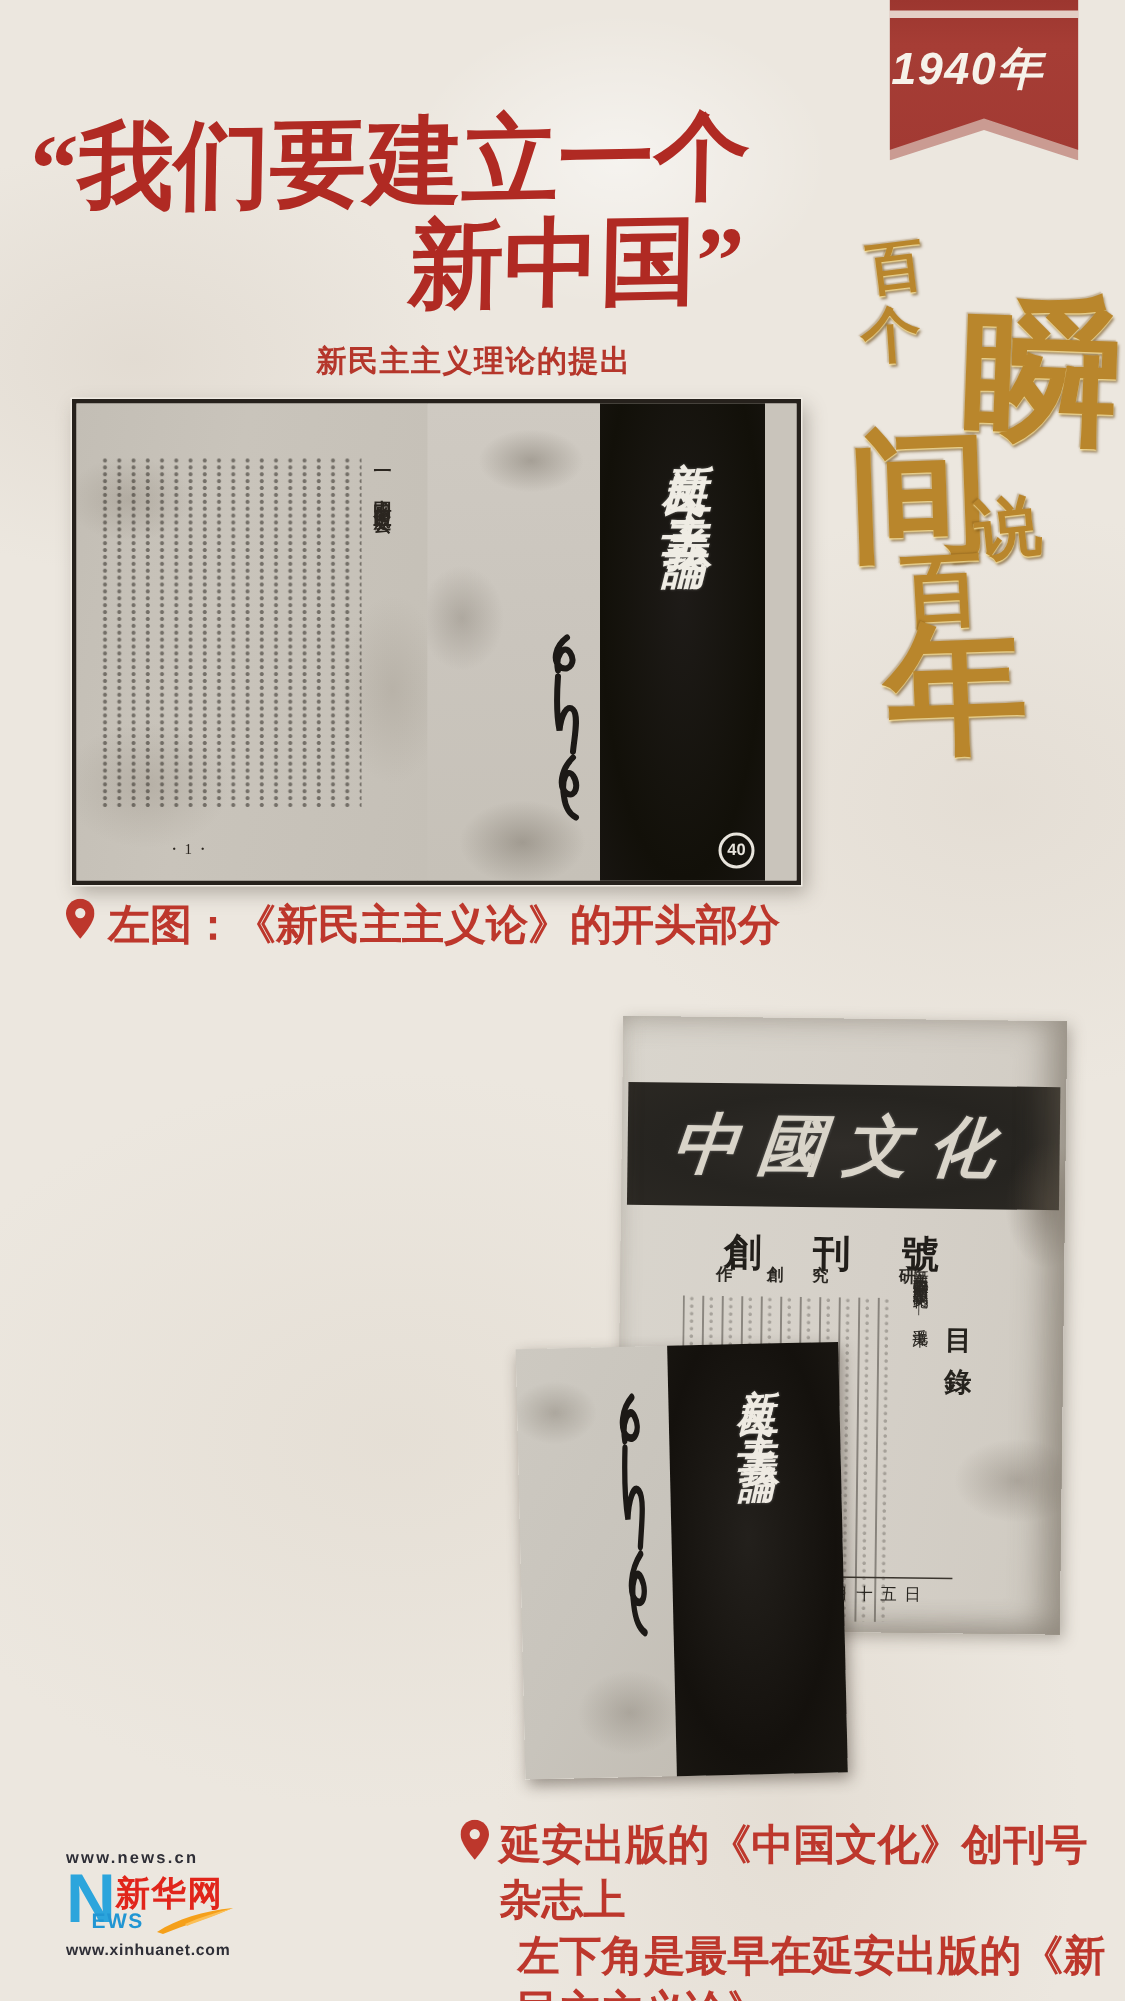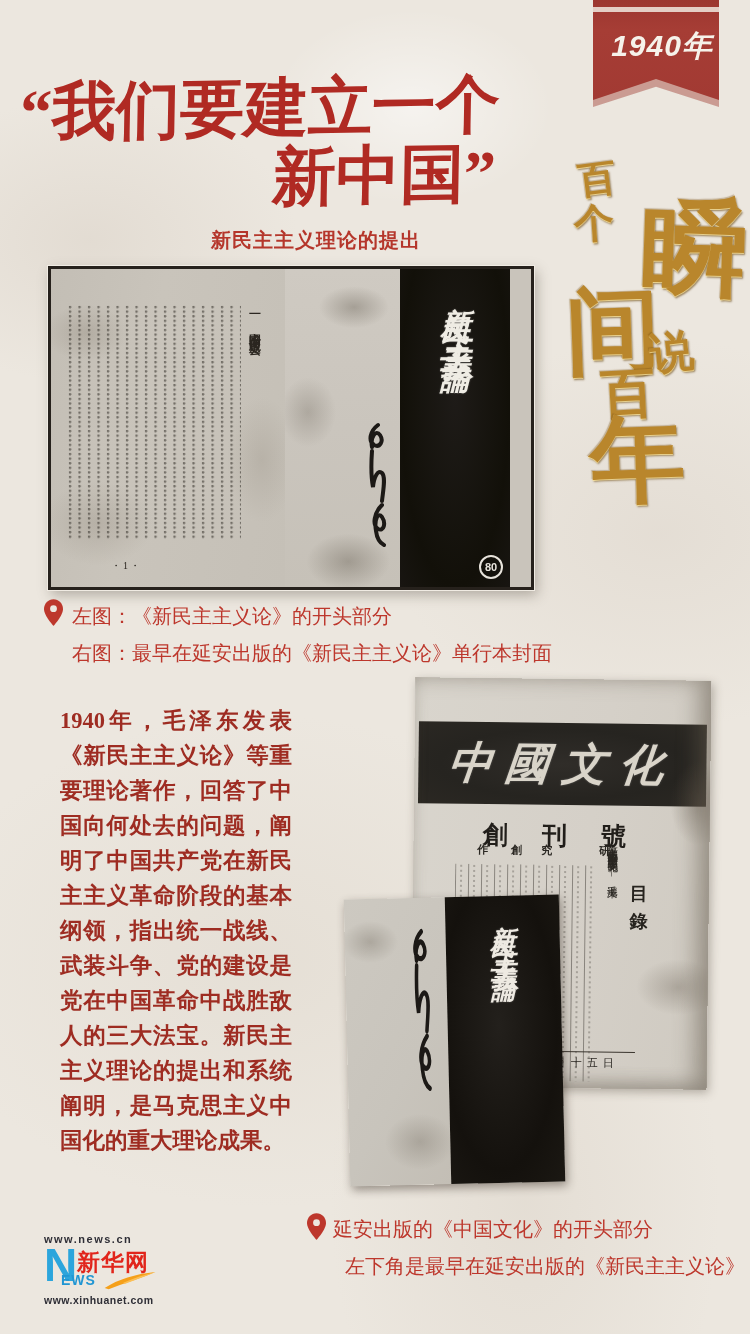--- a/index.html
+++ b/index.html
@@ -15,21 +15,21 @@
       radial-gradient(ellipse 200px 140px at 55% 8%, rgba(255,255,255,.5), transparent 70%);
   }
   
   .ribbon-light{position:absolute;left:593px;top:0;width:126px;height:107px;
     background:rgba(167,79,70,.50);
     clip-path:polygon(0 0,100% 0,100% 100%,50% 81%,0 100%);}
   .ribbon-solid{position:absolute;left:593px;top:0;width:126px;height:100px;
     background:linear-gradient(180deg,#9c362f 0%,#a63d35 30%,#a23a33 100%);
     clip-path:polygon(0 0,100% 0,100% 100%,50% 79%,0 100%);}
   .ribbon-fold{position:absolute;left:593px;top:7px;width:126px;height:5px;background:rgba(240,233,223,.85);z-index:3;}
-  .ribbon-text{position:absolute;left:589px;top:26px;width:146px;text-align:center;z-index:4;
+  .ribbon-text{position:absolute;left:572px;top:26px;width:146px;text-align:center;z-index:4;
     color:#f6f2ea;font-size:30px;font-weight:bold;font-style:italic;letter-spacing:1px;
     font-family:"Liberation Sans",sans-serif;}
   
   .title-l1{position:absolute;left:20px;top:76px;width:580px;
     font-family:"Liberation Serif",serif;font-weight:bold;font-size:64px;line-height:1;
     color:#b02a23;transform:rotate(-1deg) skewX(-2deg);white-space:nowrap;}
   .title-l2{position:absolute;left:272px;top:144px;
     font-family:"Liberation Serif",serif;font-weight:bold;font-size:64px;line-height:1;
     color:#b02a23;transform:rotate(-1deg) skewX(-2deg);white-space:nowrap;}
   .subtitle{position:absolute;left:211px;top:227px;font-size:20px;font-weight:bold;
@@ -75,21 +75,21 @@
     background:radial-gradient(ellipse at 50% 40%, #1e1b18 0%, #121009 70%, #181511 100%);}
   .p1-cover-title{position:absolute;left:50%;transform:translateX(-50%);top:14px;
     writing-mode:vertical-rl;font-family:"Liberation Serif",serif;font-style:italic;font-weight:bold;
     font-size:30px;letter-spacing:11px;color:#efece4;text-shadow:0 0 2px rgba(255,255,255,.3);}
   .p1-badge{position:absolute;right:7px;bottom:8px;width:20px;height:20px;border-radius:50%;
     border:2px solid #e8e4dc;color:#e8e4dc;font-size:11px;font-weight:bold;
     display:flex;align-items:center;justify-content:center;}
   .p1-rmargin{width:21px;height:100%;background:#c9c4bb;}
   
   .pin{position:absolute;}
-  .cap{position:absolute;font-weight:normal;color:#bd372c;font-size:20px;line-height:37px;}
+  .cap{position:absolute;font-weight:bold;color:#bd372c;font-size:28px;line-height:37px;}
   .cap1{left:72px;top:598px;}
   .cap2{left:333px;top:1211px;}
   .cap .indent{margin-left:12px;}
   
   .body-text{position:absolute;left:60px;top:703px;width:232px;
     font-family:"Liberation Serif",serif;font-weight:bold;font-size:22.5px;line-height:35px;
     color:#9e2c22;text-align:justify;text-justify:inter-ideograph;}
   
   .magazine{position:absolute;left:413px;top:679px;width:296px;height:409px;
     background:linear-gradient(100deg,#d9d5cd 0%,#d5d0c8 55%,#cfcac1 100%);
@@ -181,35 +181,33 @@
       <div class="p1-heading vtext">一　中國向何處去</div>
       <div class="p1-pagenum">・1・</div>
     </div>
     <div class="p1-mid">
       <svg class="p1-sig" width="34" height="130" viewBox="0 0 34 130">
         <path d="M20 6 C12 12 10 22 16 26 C22 29 26 22 22 16 C18 10 12 18 14 28 M14 32 C13 46 13 58 15 68 C16 58 20 50 24 54 C28 58 25 72 24 82 M24 86 C16 94 14 106 20 110 C26 113 28 104 24 98 C20 93 16 100 18 112 C19 120 22 124 26 126" fill="none" stroke="#1c1916" stroke-width="4" stroke-linecap="round"></path>
       </svg>
     </div>
     <div class="p1-cover">
       <div class="p1-cover-title">新民主主義論</div>
-      <div class="p1-badge">80</div>
+      <div class="p1-badge">40</div>
     </div>
     <div class="p1-rmargin"></div>
   </figure>
 
   <svg class="pin" style="left:44px;top:599px" width="19" height="27" viewBox="0 0 20 28">
     <path d="M10 0C4.5 0 0 4.6 0 10.2 0 17.4 10 28 10 28s10-10.6 10-17.8C20 4.6 15.5 0 10 0z" fill="#bd372c"></path>
     <circle cx="10" cy="10" r="3.6" fill="#ece7df"></circle>
   </svg>
   <div class="cap cap1">
     <div>左图：《新民主主义论》的开头部分</div>
-    <div>右图：最早在延安出版的《新民主主义论》单行本封面</div>
-  </div>
-
-  <p class="body-text" style="margin:0">1940年，毛泽东发表《新民主主义论》等重要理论著作，回答了中国向何处去的问题，阐明了中国共产党在新民主主义革命阶段的基本纲领，指出统一战线、武装斗争、党的建设是党在中国革命中战胜敌人的三大法宝。新民主主义理论的提出和系统阐明，是马克思主义中国化的重大理论成果。</p>
+  </div>
+
 
   <div class="magazine">
     <div class="mag-band">
       <span class="mag-masthead">中國文化</span>
     </div>
     <div class="mag-issue">創 刊 號</div>
     <div class="mag-h mag-h-left">作 創</div>
     <div class="mag-h mag-h-right">究 研</div>
     <div class="mag-stripes"></div>
     <div class="mag-entry vtext">新民主主義的政治與新民主主義的文化——毛澤東</div>
@@ -226,21 +224,21 @@
     <div class="bk-right">
       <div class="bk-title">新民主主義論</div>
     </div>
   </div>
 
   <svg class="pin" style="left:307px;top:1213px" width="19" height="27" viewBox="0 0 20 28">
     <path d="M10 0C4.5 0 0 4.6 0 10.2 0 17.4 10 28 10 28s10-10.6 10-17.8C20 4.6 15.5 0 10 0z" fill="#bd372c"></path>
     <circle cx="10" cy="10" r="3.6" fill="#ece7df"></circle>
   </svg>
   <div class="cap cap2">
-    <div>延安出版的《中国文化》的开头部分</div>
+    <div>延安出版的《中国文化》创刊号杂志上</div>
     <div class="indent">左下角是最早在延安出版的《新民主主义论》</div>
   </div>
 
   <div class="logo">
     <div class="logo-url-top">www.news.cn</div>
     <div class="logo-row">
       <span class="logo-n">N</span>
       <span class="logo-cn">新华网</span>
       <span class="logo-ews">EWS</span>
       <svg class="logo-swoosh" width="60" height="20" viewBox="0 0 80 30">

